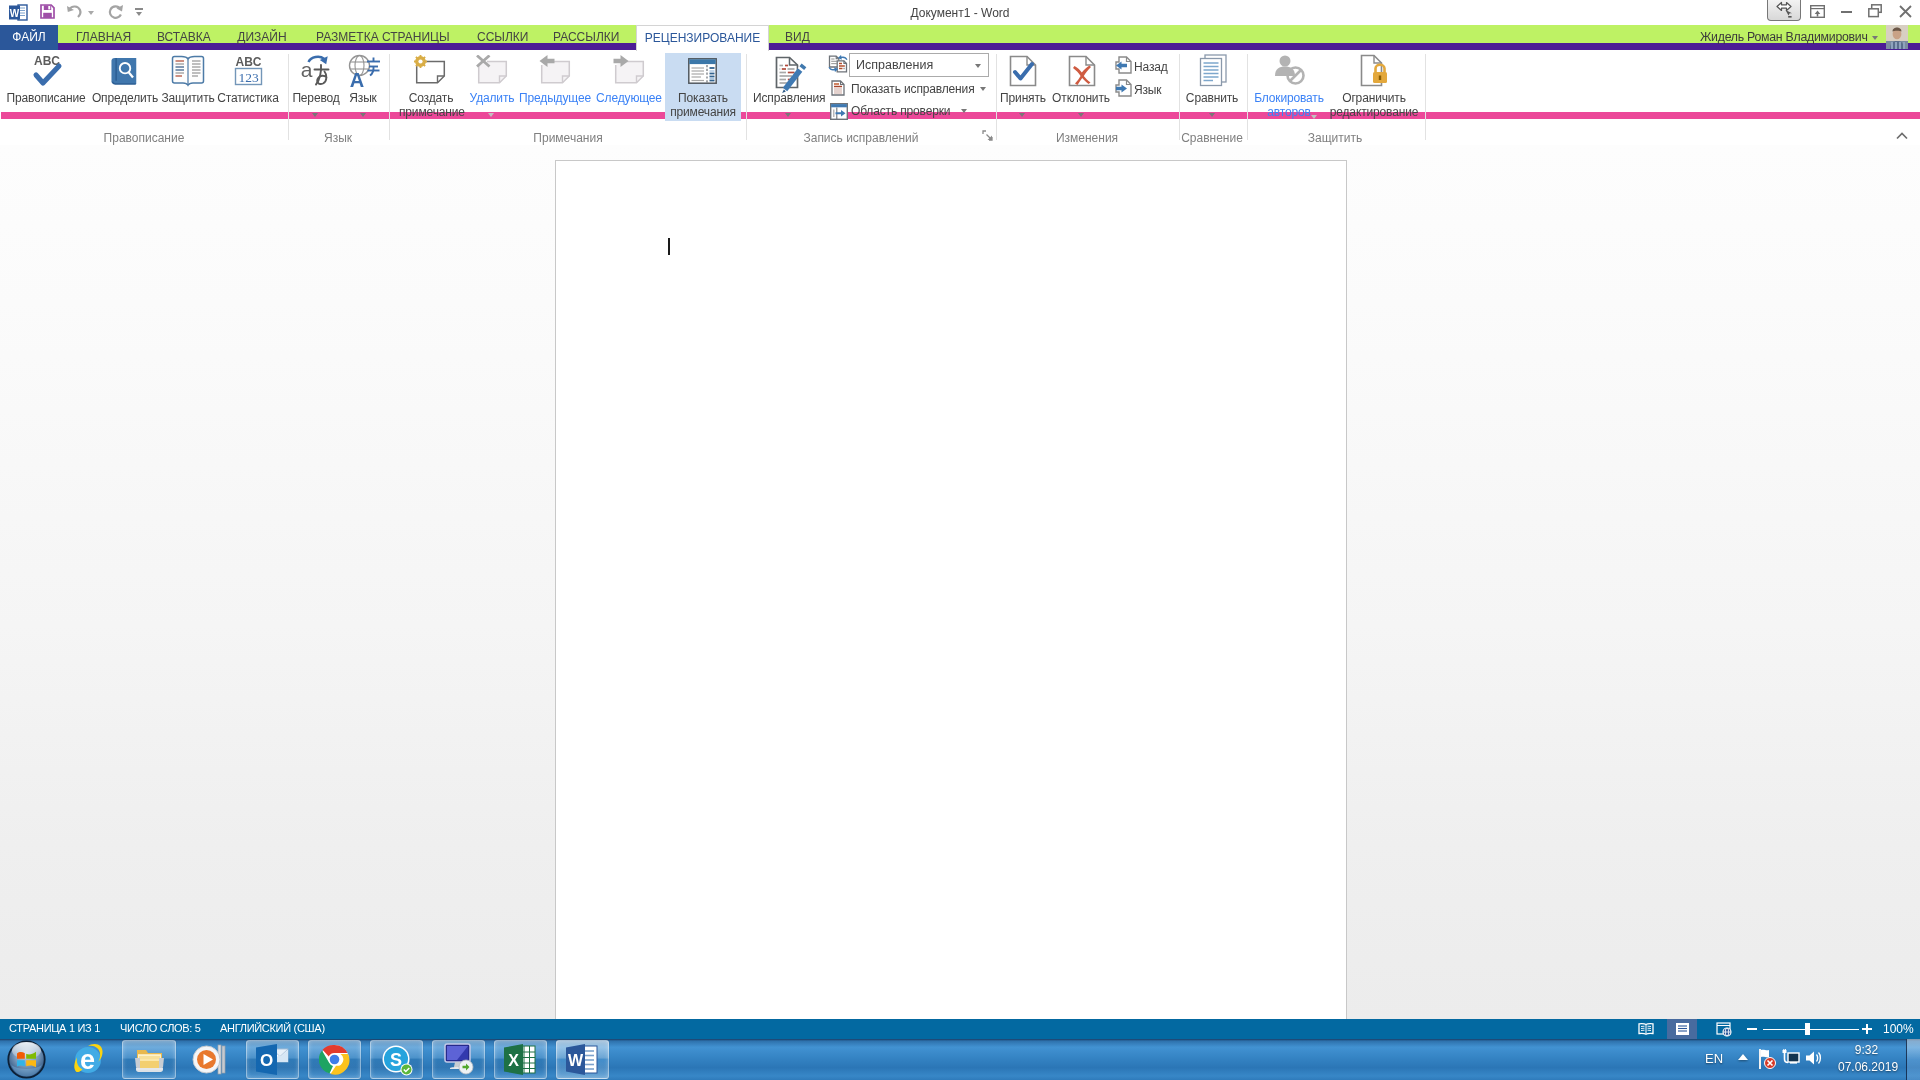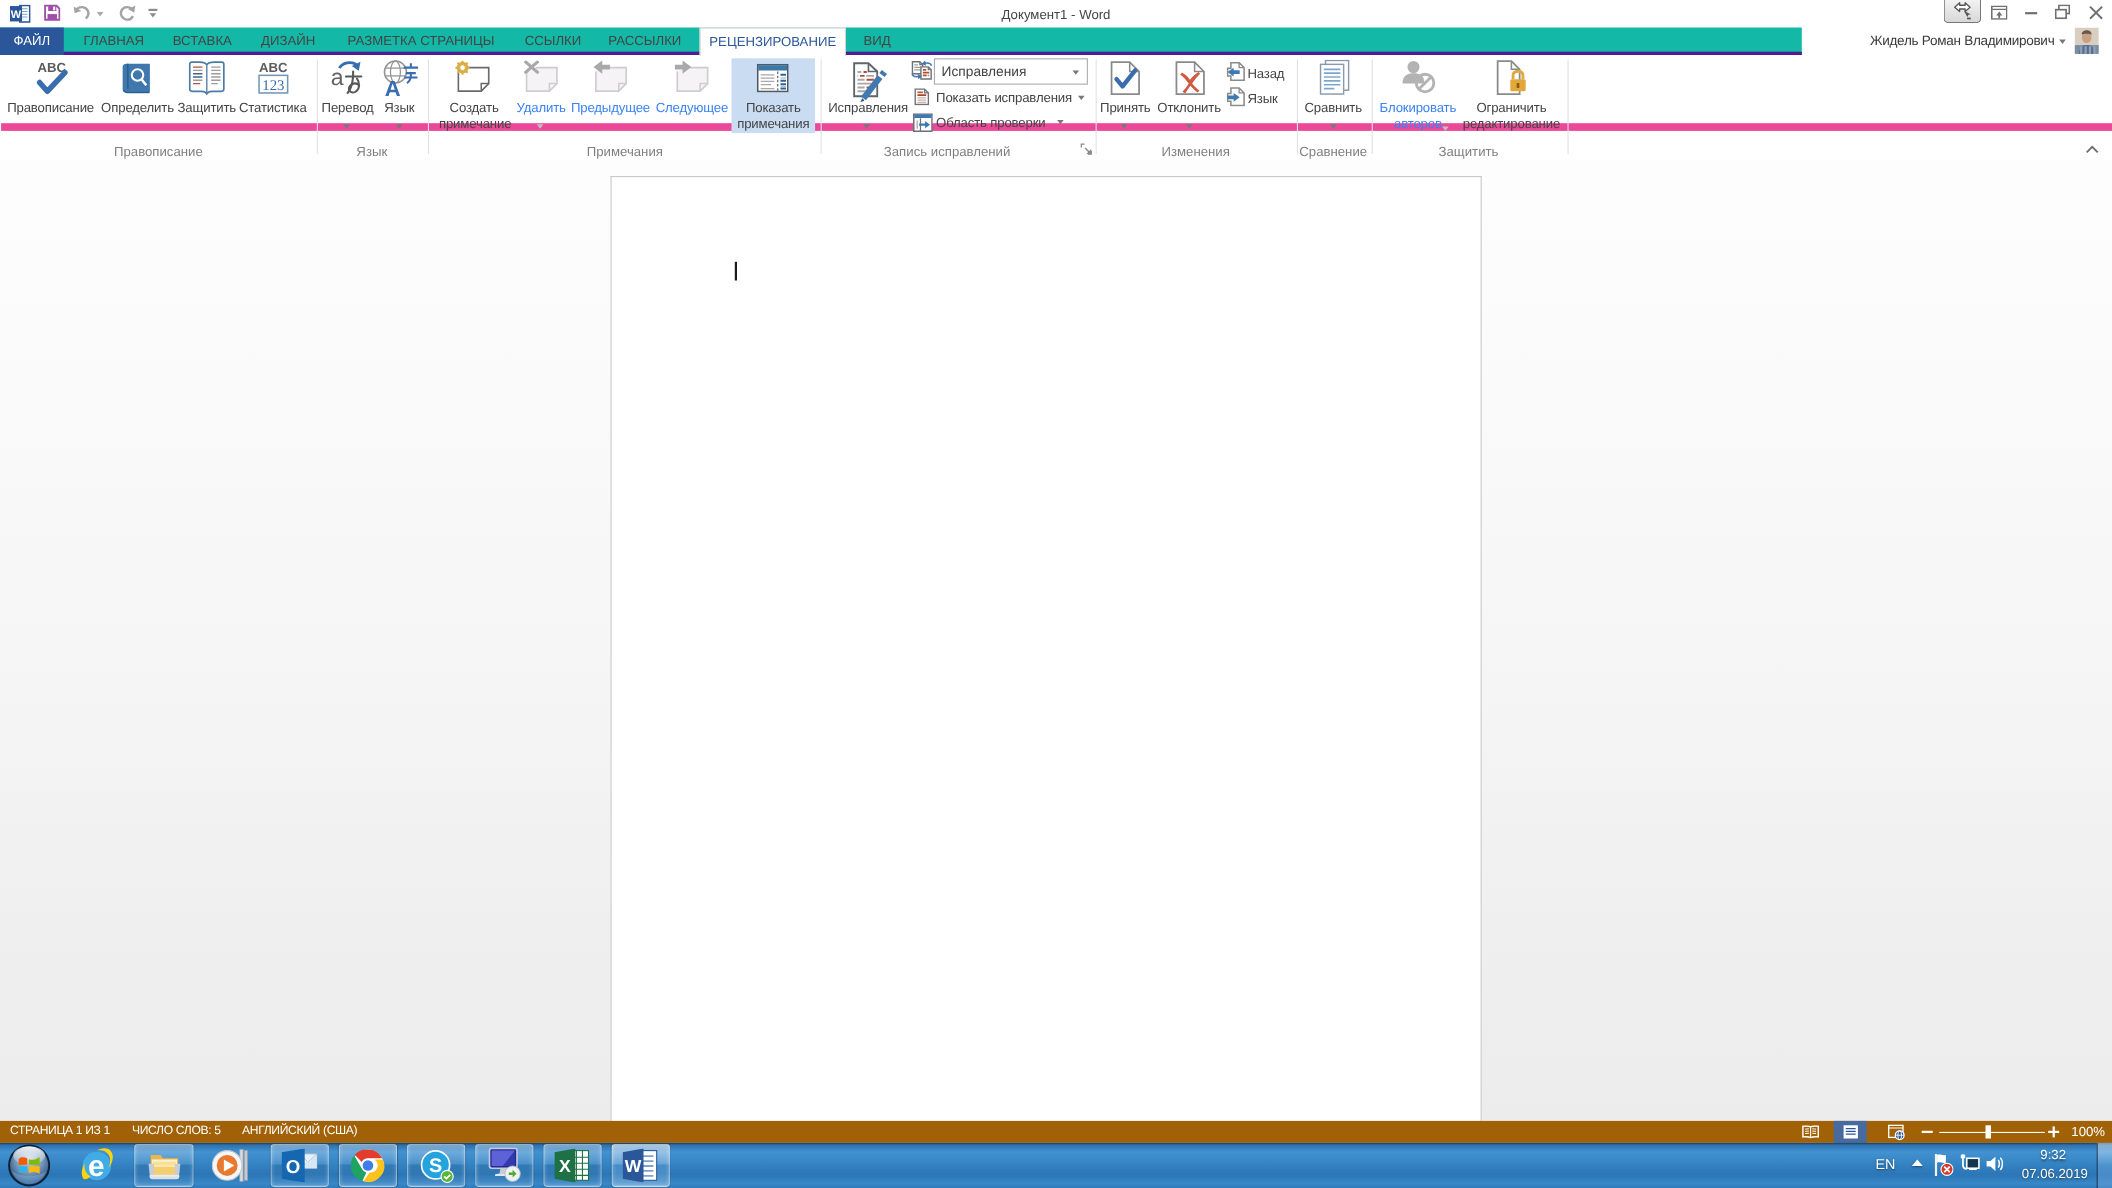--- a/index.html
+++ b/index.html
@@ -5,42 +5,42 @@
   html,body { width:1920px; height:1080px; overflow:hidden; background:#fff;
     font-family:"Liberation Sans", sans-serif; }
   .abs { position:absolute; }
   #app { position:absolute; left:0; top:0; width:1920px; height:1080px; }
 
   
   #titlebar { left:0; top:0; width:1920px; height:25px; background:#fff; }
   #apptitle { left:0; top:6px; width:1920px; text-align:center; font-size:12px; color:#444; }
 
   
-  #tabrow { left:0; top:25px; width:1638px; height:25px; background:#14b8a6; border-bottom:3px solid #4c1d95; }
+  #tabrow { left:0; top:25px; width:1920px; height:25px; background:#bef264; border-bottom:7px solid #4c1d95; }
   .tab { position:absolute; top:0; height:25px; line-height:25px; font-size:12px; color:#444; text-align:center; white-space:nowrap; }
   #tab-file { left:0; width:58px; background:#2b579a; color:#fff; }
   #tab-active { left:636px; width:133px; background:#fff; border:1px solid #d4d4d4; border-bottom:none; height:26px; color:#2b579a; top:0px; }
 
   
   #ribbon { left:1px; top:51px; width:1920px; height:68px; background:#fff; border-bottom:7px solid #ec4899; }
   .rsep { position:absolute; top:3px; width:1px; height:86px; background:#e2e2e2; }
   .blabel { position:absolute; font-size:12px; color:#444; text-align:center; line-height:14px; white-space:nowrap; letter-spacing:-0.15px; }
   .glabel { position:absolute; top:80px; font-size:12px; color:#7f7f7f; text-align:center; white-space:nowrap; }
   .dis { color:#3b82f6; }
   .caret { position:absolute; width:0; height:0; border-left:3.5px solid transparent; border-right:3.5px solid transparent; border-top:4px solid #777; }
   .caret.d { border-top-color:#c0c0c0; }
   .hl { position:absolute; background:#c9dcf2; }
 
   
   #docarea { left:0; top:145px; width:1920px; height:874px; background:linear-gradient(180deg,#fdfdfd 0%,#fbfbfb 18%,#f5f5f5 55%,#efefef 80%,#ececec 100%); }
   #page { position:absolute; left:555px; top:15px; width:792px; height:860px; background:#fff; border:1px solid #c8c8c8; border-bottom:none; }
   #cursor { position:absolute; left:112px; top:77px; width:2px; height:17px; background:#1a1a1a; }
 
   
-  #statusbar { left:0; top:1019px; width:1920px; height:20px; background:#a16207; color:#fff; font-size:11px; letter-spacing:-0.3px; }
+  #statusbar { left:0; top:1019px; width:1920px; height:20px; background:#0369a1; color:#fff; font-size:11px; letter-spacing:-0.3px; }
   .stxt { position:absolute; top:3px; white-space:nowrap; }
 
   
   #taskbar { left:0; top:1039px; width:1920px; height:41px;
     background:linear-gradient(180deg,#1b3d66 0%,#2e72ad 5%,#4292d2 20%,#3584c4 45%,#2b76b6 70%,#3887c7 90%,#2f7bbb 100%); }
   .tbtn { position:absolute; top:1px; height:39px; border:1px solid rgba(255,255,255,0.45); border-radius:3px;
     background:linear-gradient(180deg,rgba(255,255,255,0.30) 0%,rgba(255,255,255,0.12) 45%,rgba(0,0,0,0.05) 50%,rgba(255,255,255,0.08) 100%); box-shadow:inset 0 0 4px rgba(255,255,255,0.3), 0 0 1px rgba(0,0,0,0.35); }
   .tbtn.active { background:linear-gradient(180deg,rgba(255,255,255,0.55) 0%,rgba(255,255,255,0.28) 45%,rgba(120,180,230,0.25) 50%,rgba(255,255,255,0.25) 100%); }
 </style></head>
 <body>

